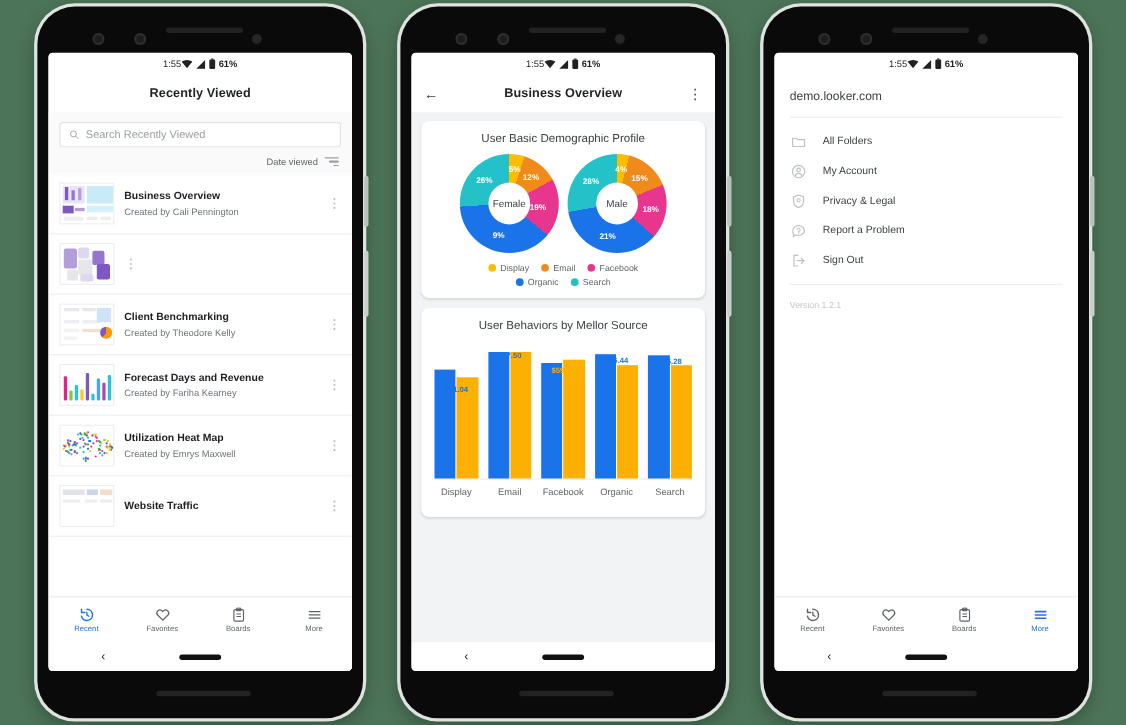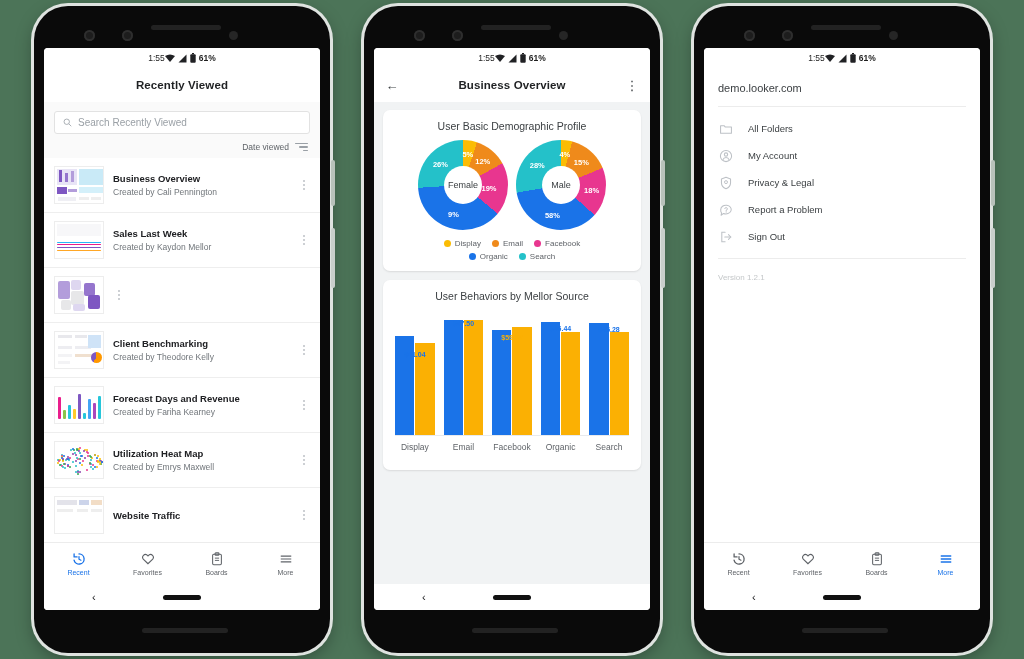--- a/index.html
+++ b/index.html
@@ -317,38 +317,20 @@
               <div class="t1">Business Overview</div>
               <div class="t2">Created by Cali Pennington</div>
             </div>
             <div class="dots">
                 <span></span>
                 <span></span>
                 <span></span>
               </div>
           </div>
 
-          <div class="row">
-            <div class="thumb art-sales">
-              <span class="g1"></span>
-                <span class="ln ln3"></span>
-                <span class="ln ln1"></span>
-              <span class="ln ln2"></span>
-                <span class="ln ln4"></span>
-            </div>
-            <div class="txt">
-              <div class="t1">Sales Last Week</div>
-              <div class="t2">Created by Kaydon Mellor</div>
-            </div>
-            <div class="dots">
-                <span></span>
-                <span></span>
-                <span></span>
-              </div>
-          </div>
 
           <div class="row">
             <div class="thumb art-map">
               <i class="m1"></i>
                 <i class="m2"></i>
                 <i class="m3"></i>
                 <i class="m4"></i>
               <i class="m5"></i>
                 <i class="m6"></i>
                 <i class="m7"></i>
@@ -632,21 +614,21 @@
               <span class="slice-lbl" id="fL2" style="left: 71px; top: 47.9174px;">19%</span>
               <span class="slice-lbl" id="fL3" style="left: 35.4205px; top: 74.4828px;">9%</span>
               <span class="slice-lbl" id="fL4" style="left: 22.402px; top: 23.779px;">26%</span>
             </div>
             <div class="donut-wrap">
               <div class="donut" id="donutM" style="background: conic-gradient(rgb(251, 188, 4) 0deg, rgb(251, 188, 4) 14.26deg, rgb(239, 138, 27) 14.26deg, rgb(239, 138, 27) 67.72deg, rgb(232, 54, 143) 67.72deg, rgb(232, 54, 143) 131.88deg, rgb(26, 115, 232) 131.88deg, rgb(26, 115, 232) 260.2deg, rgb(36, 193, 201) 260.2deg, rgb(36, 193, 201) 360deg);"></div>
               <div class="donut-label">Male</div>
               <span class="slice-lbl" id="mL0" style="left: 48.8471px; top: 14.2396px;">4%</span>
               <span class="slice-lbl" id="mL1" style="left: 65.3338px; top: 21.6005px;">15%</span>
               <span class="slice-lbl" id="mL2" style="left: 75.5475px; top: 50.2776px;">18%</span>
-              <span class="slice-lbl" id="mL3" style="left: 36.4346px; top: 74.7932px;">58%</span>
+              <span class="slice-lbl" id="mL3" style="left: 36.4346px; top: 74.7932px;">21%</span>
               <span class="slice-lbl" id="mL4" style="left: 21.2871px; top: 25.0326px;">28%</span>
             </div>
           </div>
           <div class="legend">
             <div class="legend-row">
               <span class="legend-item">
                   <i class="legend-dot" id="lg0" style="background: rgb(251, 188, 4);"></i>
                   <span>Display</span>
                 </span>
               <span class="legend-item">

